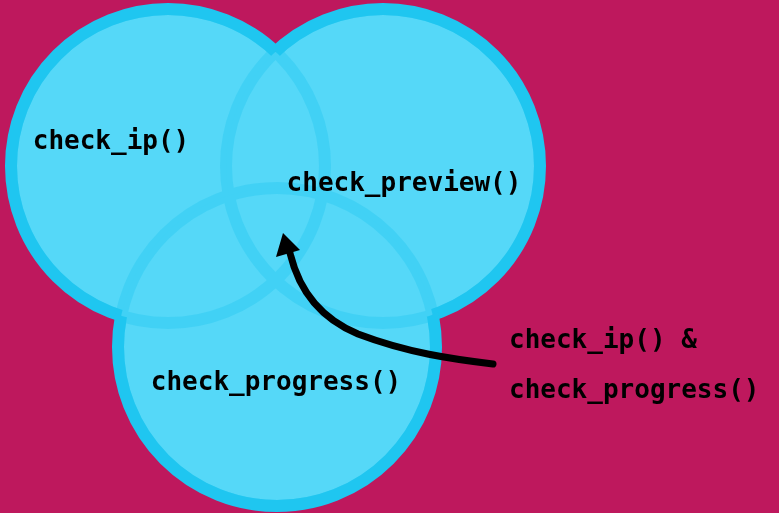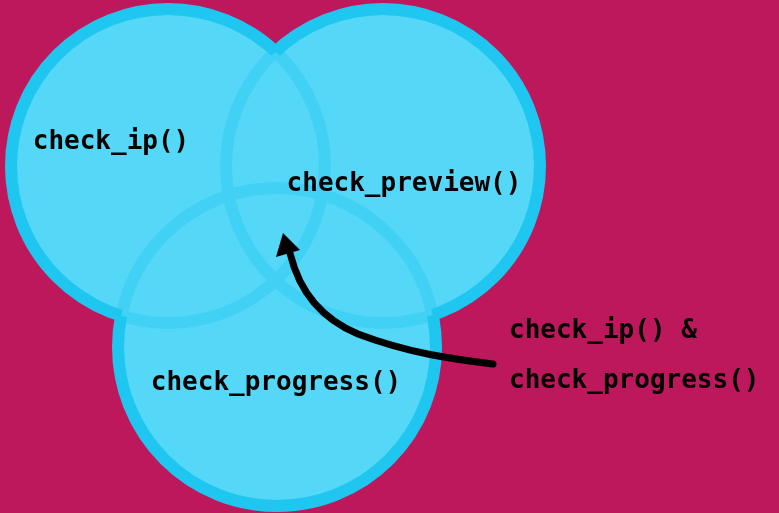--- a/index.html
+++ b/index.html
@@ -23,21 +23,21 @@
   .set-label {
     position: absolute;
     transform: translate(-50%, -50%);
     font: bold 26px "DejaVu Sans Mono", monospace;
     color: #000;
     white-space: nowrap;
   }
   .annotation {
     position: absolute;
     left: 509px;
-    top: 304px;
+    top: 314px;
     font: bold 26px "DejaVu Sans Mono", monospace;
     color: #000;
     line-height: 50px;
     white-space: nowrap;
   }
 </style>
 </head>
 <body>
 
 <div class="stage">

